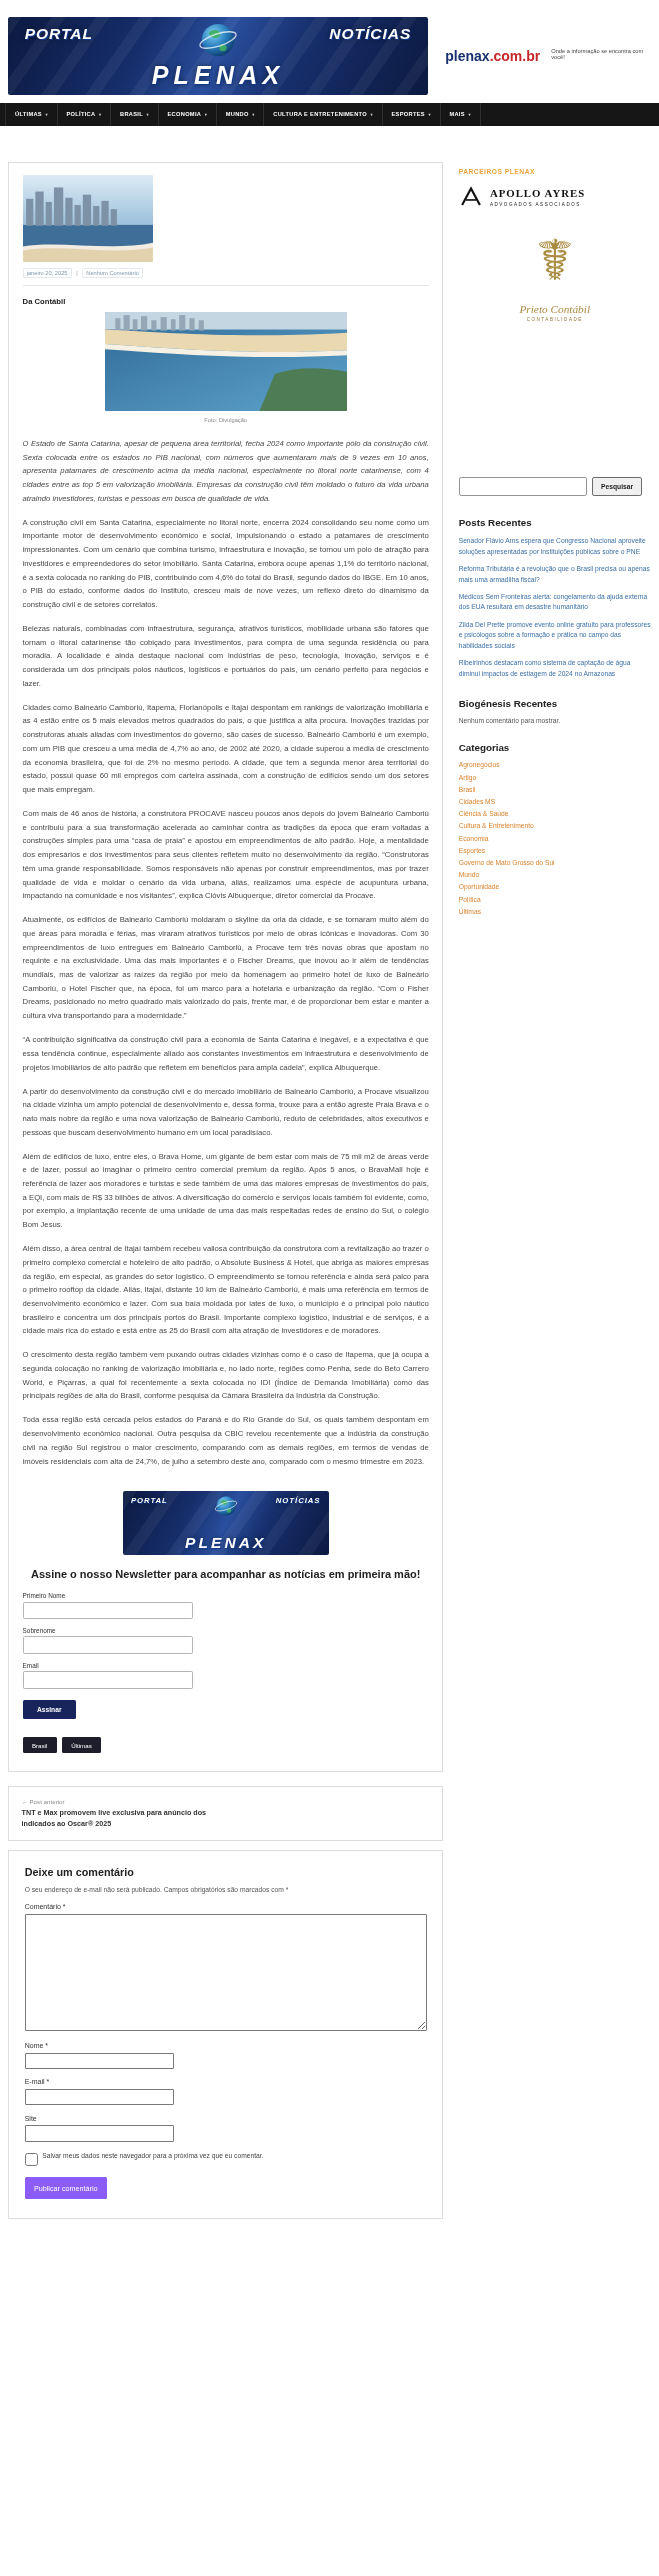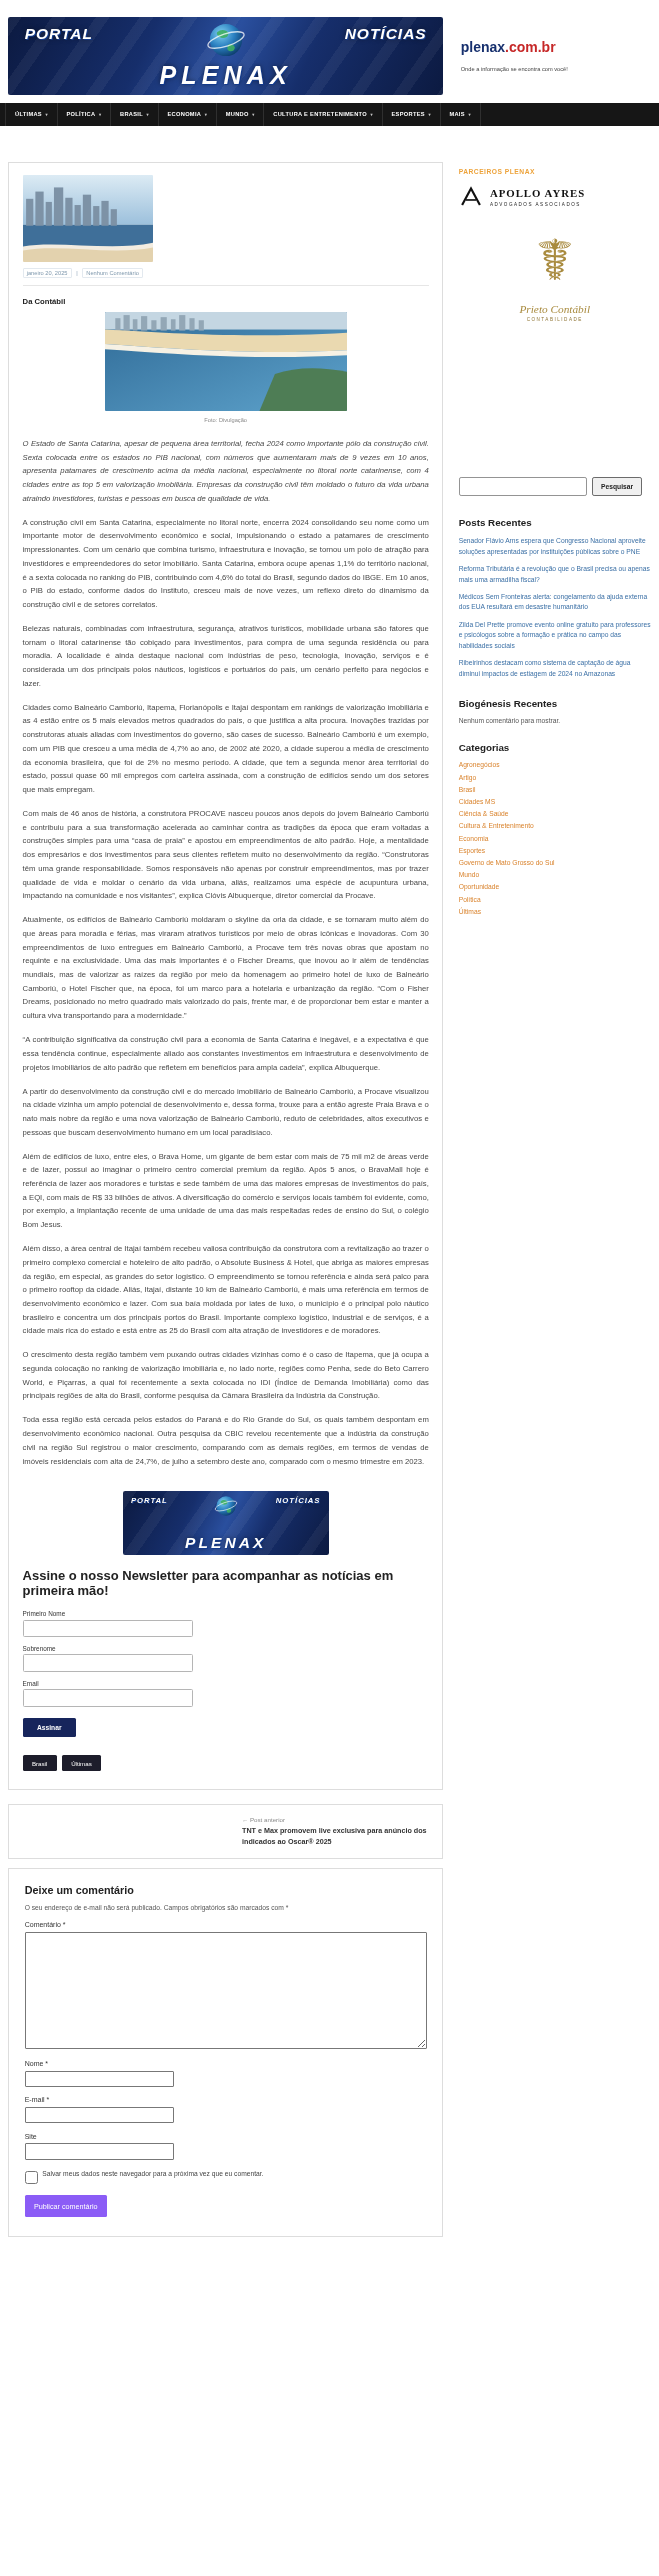--- a/index.html
+++ b/index.html
@@ -14,21 +14,21 @@
     background:linear-gradient(115deg,#0c1a41 0%,#162e6b 32%,#2a4f9e 50%,#162e6b 68%,#0c1a41 100%)}
   .banner::after{content:"";position:absolute;inset:0;
     background:repeating-linear-gradient(125deg,rgba(255,255,255,.05) 0 11.3px,rgba(255,255,255,0) 11.3px 36px)}
   .banner .txt{position:absolute;z-index:2;color:#fff;font-weight:800;font-style:italic;
     text-shadow:1px 1px 0 #123a8c,0 0 5.2px rgba(0,0,0,.55);letter-spacing:1px}
   .banner-lg .portal{top:8.2px;left:16.5px;font-size:15.5px}
   .banner-lg .noticias{top:8.2px;right:16.5px;font-size:15.5px}
   .banner-lg .plenax{bottom:4.1px;left:0;width:100%;text-align:center;font-size:25px;letter-spacing:5.2px}
   .banner .globe{position:absolute;left:50%;transform:translateX(-50%);z-index:1}
   .banner-lg .globe{top:3.1px;width:40px;height:40px}
-  .site-id{display:flex;flex-direction:column;gap:11px}
+  .site-id{display:flex;flex-direction:row;gap:11px}
   .site-url{font-size:14px;font-weight:bold}
   .site-url .u1{color:#17306e}
   .site-url .u2{color:#c62828}
   .site-tagline{font-size:5.7px;color:#444}
 
   
   .main-nav{background:#161616;height:23px;display:flex;align-items:stretch;padding:0 5.2px}
   .nav-item{display:flex;align-items:center;gap:3.6px;padding:0 8.8px;color:#fff;
     font-size:5.7px;font-weight:bold;letter-spacing:0.3px;border-right:0.5px solid #2f2f2f;cursor:pointer;white-space:nowrap}
   .nav-item:first-child{border-left:0.5px solid #2f2f2f}
@@ -55,33 +55,33 @@
   .post-body p.lead{font-style:italic}
 
   
   .newsletter{margin:23px 0 4.1px}
   .nl-logo{ text-align:center }
   .banner-sm{width:206px;height:64px;display:inline-block;text-align:left}
   .banner-sm .portal{top:4.6px;left:8.2px;font-size:7.7px}
   .banner-sm .noticias{top:4.6px;right:8.2px;font-size:7.7px}
   .banner-sm .plenax{bottom:3.1px;left:0;width:100%;text-align:center;font-size:15.5px;letter-spacing:3.1px}
   .banner-sm .globe{top:2.6px;width:24px;height:24px}
-  .nl-heading{text-align:left;font-weight:bold;font-size:13px;color:#222;margin:10.3px 0 12.4px}
+  .nl-heading{text-align:center;font-weight:bold;font-size:11px;color:#222;margin:10.3px 0 12.4px}
   .nl-field{margin-bottom:7.7px}
   .nl-label{display:block;font-size:6.4px;color:#333;margin-bottom:2.6px}
   .nl-input{width:170px;height:17.5px;border:0.5px solid #b5b5b5;border-radius:1.5px;padding:0 4.6px;font:inherit;font-size:7.2px}
   .nl-btn{margin-top:4.1px;background:#17255c;color:#fff;border:none;border-radius:1.5px;
     padding:5.7px 14.4px;font-size:6.7px;font-weight:bold;cursor:pointer}
 
   
   .tags{display:flex;gap:5.2px;margin-top:18.5px}
   .tag{background:#1d1d2b;color:#fff;font-size:6.2px;padding:4.6px 9.3px;border-radius:1.5px;cursor:pointer}
 
   
-  .post-nav{display:flex;justify-content:flex-end;gap:24px;border:0.5px solid #ddd;
+  .post-nav{display:flex;justify-content:space-between;gap:24px;border:0.5px solid #ddd;
     background:#fff;margin-top:14.4px;padding:10.3px 12.4px}
   .pn-col{max-width:46%}
   .pn-label{font-size:6.2px;color:#8b8b8b;margin-bottom:3.6px}
   .pn-title{font-size:7.2px;font-weight:bold;color:#333;line-height:1.5}
   .pn-next{text-align:right}
 
   
   .comments-card{border:0.5px solid #ddd;background:#fff;margin-top:9px;padding:14.4px 15.5px 19.6px}
   .cf-title{font-size:10.8px;font-weight:bold;color:#222;margin-bottom:8.2px}
   .cf-note{font-size:6.7px;color:#555;margin-bottom:10.3px}

